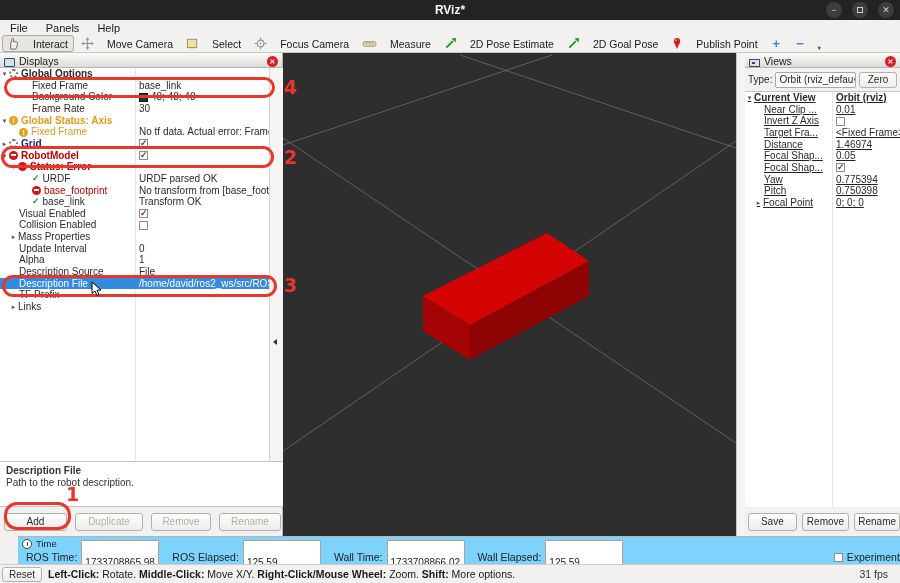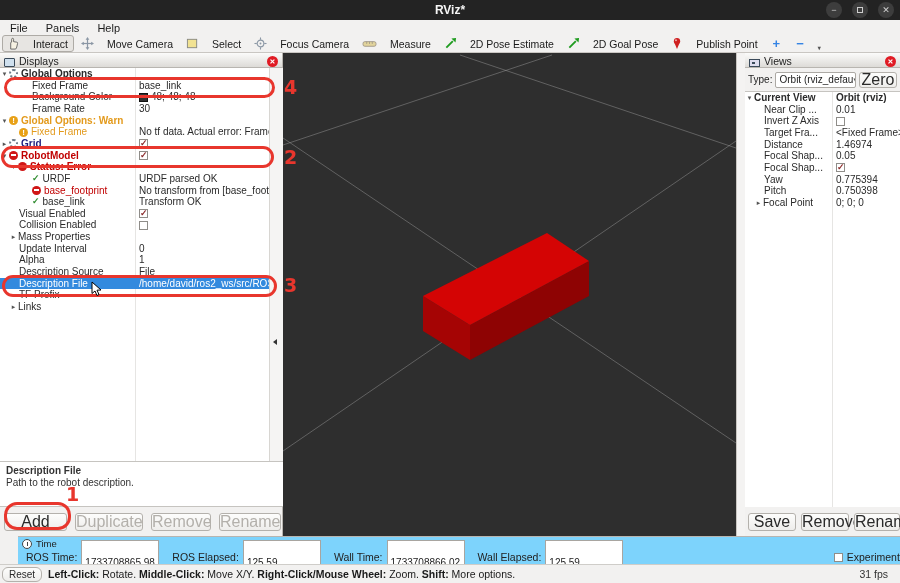--- a/index.html
+++ b/index.html
@@ -62,52 +62,52 @@
   .errico { width:9px; height:9px; border-radius:50%; background:#d01616; position:relative; margin-right:3px; flex:none; }
   .errico::after { content:""; position:absolute; left:2px; top:3.5px; width:5px; height:2px; background:#fff; }
   .okico { color:#2e8b2e; font-size:9px; margin-right:3px; font-weight:bold; flex:none; }
   .cb { width:9px; height:9px; border:1px solid #8f8d89; background:#fff; flex:none; position:relative; }
   .cb.checked::after { content:"✓"; position:absolute; left:0; top:-2px; font-size:9px; color:#8b2a2a; font-weight:bold; }
   .swatch { width:9px; height:9px; background:#303030; border:1px solid #111; margin-right:3px; flex:none; }
 
   .helpbox { position:absolute; left:0; top:408px; width:283px; height:46px; background:#fff; border-top:1px solid #c6c4c0; border-bottom:1px solid #c6c4c0; padding:3px 6px; font-size:10px; color:#333; }
   .helpbox .ht { font-weight:bold; margin-bottom:1px; }
   .dbtns { position:absolute; left:0; top:454px; width:283px; height:29px; display:flex; align-items:center; gap:8px; padding-left:4px; }
-  .btn { height:18px; background:linear-gradient(#fdfdfc,#eeedeb); border:1px solid #b4b1ac; border-radius:3px; font-size:16px; color:#2a2a2a; text-align:center; line-height:16px; }
+  .btn { height:18px; background:linear-gradient(#fdfdfc,#eeedeb); border:1px solid #b4b1ac; border-radius:3px; font-size:10px; color:#2a2a2a; text-align:center; line-height:16px; }
   .btn.disabled { color:#b3b0ab; }
   .b-add{width:63px;} .b-dup{width:68px;} .b-rem{width:60px;} .b-ren{width:62px;}
 
   
   .viewport { position:absolute; left:283px; top:53px; width:453px; height:483px; background:#2e2e2e; }
   .vstrip { position:absolute; left:736px; top:53px; width:9px; height:483px; background:#f4f3f2; border-left:1px solid #c9c6c2; }
 
   
   .views { left:745px; top:53px; width:155px; height:483px; border-right:none; }
   .typerow { position:absolute; left:0; top:17px; width:155px; height:19px; display:flex; align-items:center; font-size:10px; padding:0 3px; gap:3px; color:#222; }
   .combo { flex:1; height:16px; background:#fff; border:1px solid #aca9a4; border-radius:2px; display:flex; align-items:center; padding:0 3px; white-space:nowrap; overflow:hidden; }
   .combo .ca { margin-left:auto; font-size:7px; color:#555; }
   .zerobtn { width:38px; height:16px; line-height:14px; }
-  .vtree { position:absolute; left:0; top:38px; width:155px; height:416px; background:#fff; border-top:1px solid #c6c4c0; }
+  .vtree { position:absolute; left:0; top:38px; width:155px; height:416px; background:#fff; border-top:1px solid #c6c4c0;text-decoration:underline; }
   .vtree::before { content:""; position:absolute; left:87px; top:0; bottom:0; width:1px; background:#e6e5e3; }
   .vtree .row .nm { flex:0 0 87px; }
   .vbtns { position:absolute; left:0; top:454px; width:155px; height:29px; display:flex; align-items:center; gap:5px; padding-left:3px; }
   .b-save{width:49px;} .b-vrem{width:48px;} .b-vren{width:46px;}
 
   
   .timepanel { position:absolute; left:0; top:536px; width:900px; height:28px; background:#7dd3fc; border-top:1px solid #b8b5b0;margin-left:18px; }
   .thead { height:12px; display:flex; align-items:center; gap:4px; padding:1px 4px 0 4px; font-size:9.5px; color:#222; }
   .thead .closebtn { margin-left:auto; width:10px; height:10px; line-height:10px; }
   .trow { display:flex; align-items:center; gap:4px; padding-left:8px; height:16px; font-size:10.5px; color:#222; }
   .tfield { width:78px; height:14px; background:#fff; border:1px solid #a8a5a0; font-size:10px; padding:16px 3px; line-height:12px; overflow:hidden; white-space:nowrap; }
   .tgap { width:5px; }
   .exp { margin-left:auto; display:flex; align-items:center; gap:4px; margin-right:10px; }
 
   
   .statusbar { position:absolute; left:0; top:564px; width:900px; height:19px; background:#f2f1f0; border-top:1px solid #cfcdc9; display:flex; align-items:center; font-size:10.5px; color:#1a1a1a; }
-  .resetbtn { width:40px; height:15px; margin-left:2px; line-height:13px; font-size:10px;border-radius:6px; }
+  .resetbtn { width:40px; height:15px; margin-left:2px; line-height:13px; font-size:10px; }
   .hint { margin-left:6px; white-space:nowrap; }
   .hint b { font-weight:bold; }
   .fps { margin-left:auto; margin-right:12px; color:#333; }
 
   
   .ring { position:absolute; border:3px solid #e8362d; border-radius:13px; z-index:20; pointer-events:none; }
   .annnum { position:absolute; color:#e8362d; font-size:19px; font-weight:bold; z-index:20; font-family:"DejaVu Sans",sans-serif; }
   .cursor { position:absolute; z-index:25; }
 </style>
 </head>
@@ -252,21 +252,21 @@
           <span>Frame Rate</span>
         </div>
       <div class="vl">
           <span>30</span>
         </div>
     </div>
     <div class="row">
       <div class="nm">
           <span class="caret down"></span>
           <span class="warnico">!</span>
-          <span class="bold orange">Global Options: Warn</span>
+          <span class="bold orange">Global Status: Axis</span>
         </div>
       <div class="vl"></div>
     </div>
     <div class="row">
       <div class="nm">
           <span class="sp2"></span>
           <span class="warnico">!</span>
           <span class="orange">Fixed Frame</span>
         </div>
       <div class="vl">

